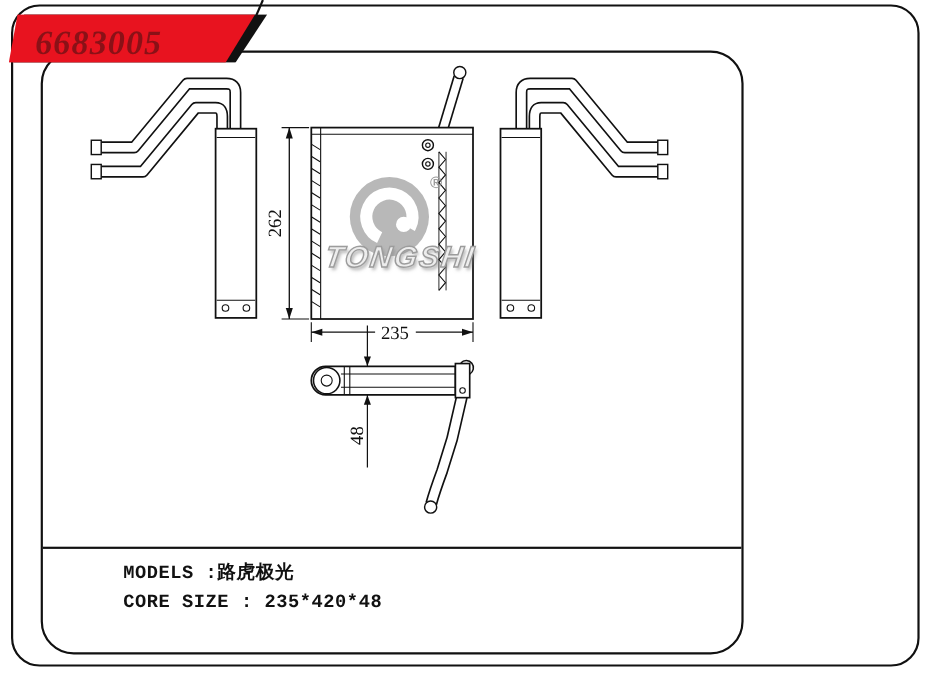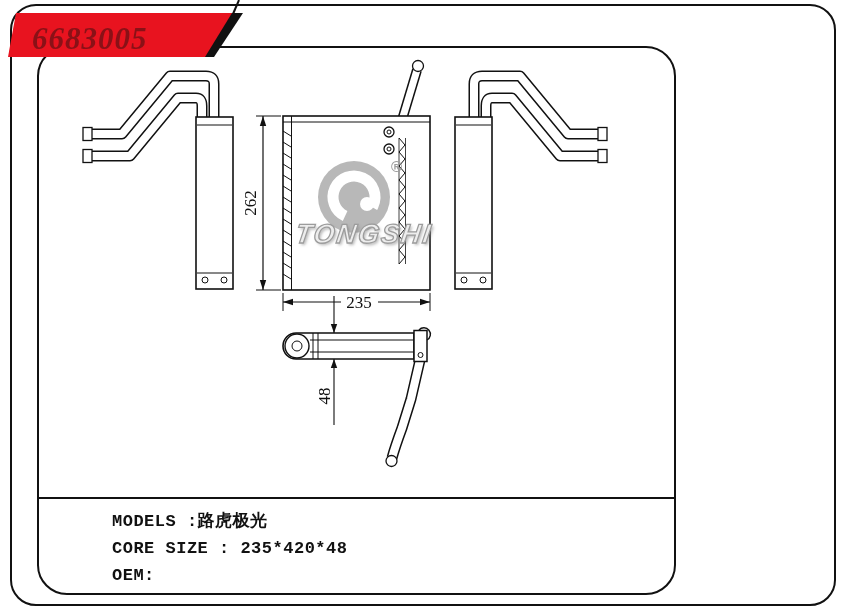--- a/index.html
+++ b/index.html
@@ -50,21 +50,20 @@
 
 <div class="sheet">
 
   <div class="outer-border"></div>
 
   <div class="inner-panel">
     <div class="divider"></div>
     <div class="specs">
       <div class="spec-line">MODELS :路虎极光</div>
       <div class="spec-line">CORE SIZE : 235*420*48</div>
-      <div class="spec-line">OEM:</div>
     </div>
   </div>
 
   <svg class="drawing" viewBox="0 0 845 613" xmlns="http://www.w3.org/2000/svg">
 
     <path class="ln" stroke-width="2" d="M239 0 L233 14"></path>
 
     <g>
       <path class="pipe-o" d="M92 134 L122 134 L170 76 L206 76 Q214 76 214 84 L214 122"></path>
       <path class="pipe-i" d="M92 134 L122 134 L170 76 L206 76 Q214 76 214 84 L214 122"></path>

